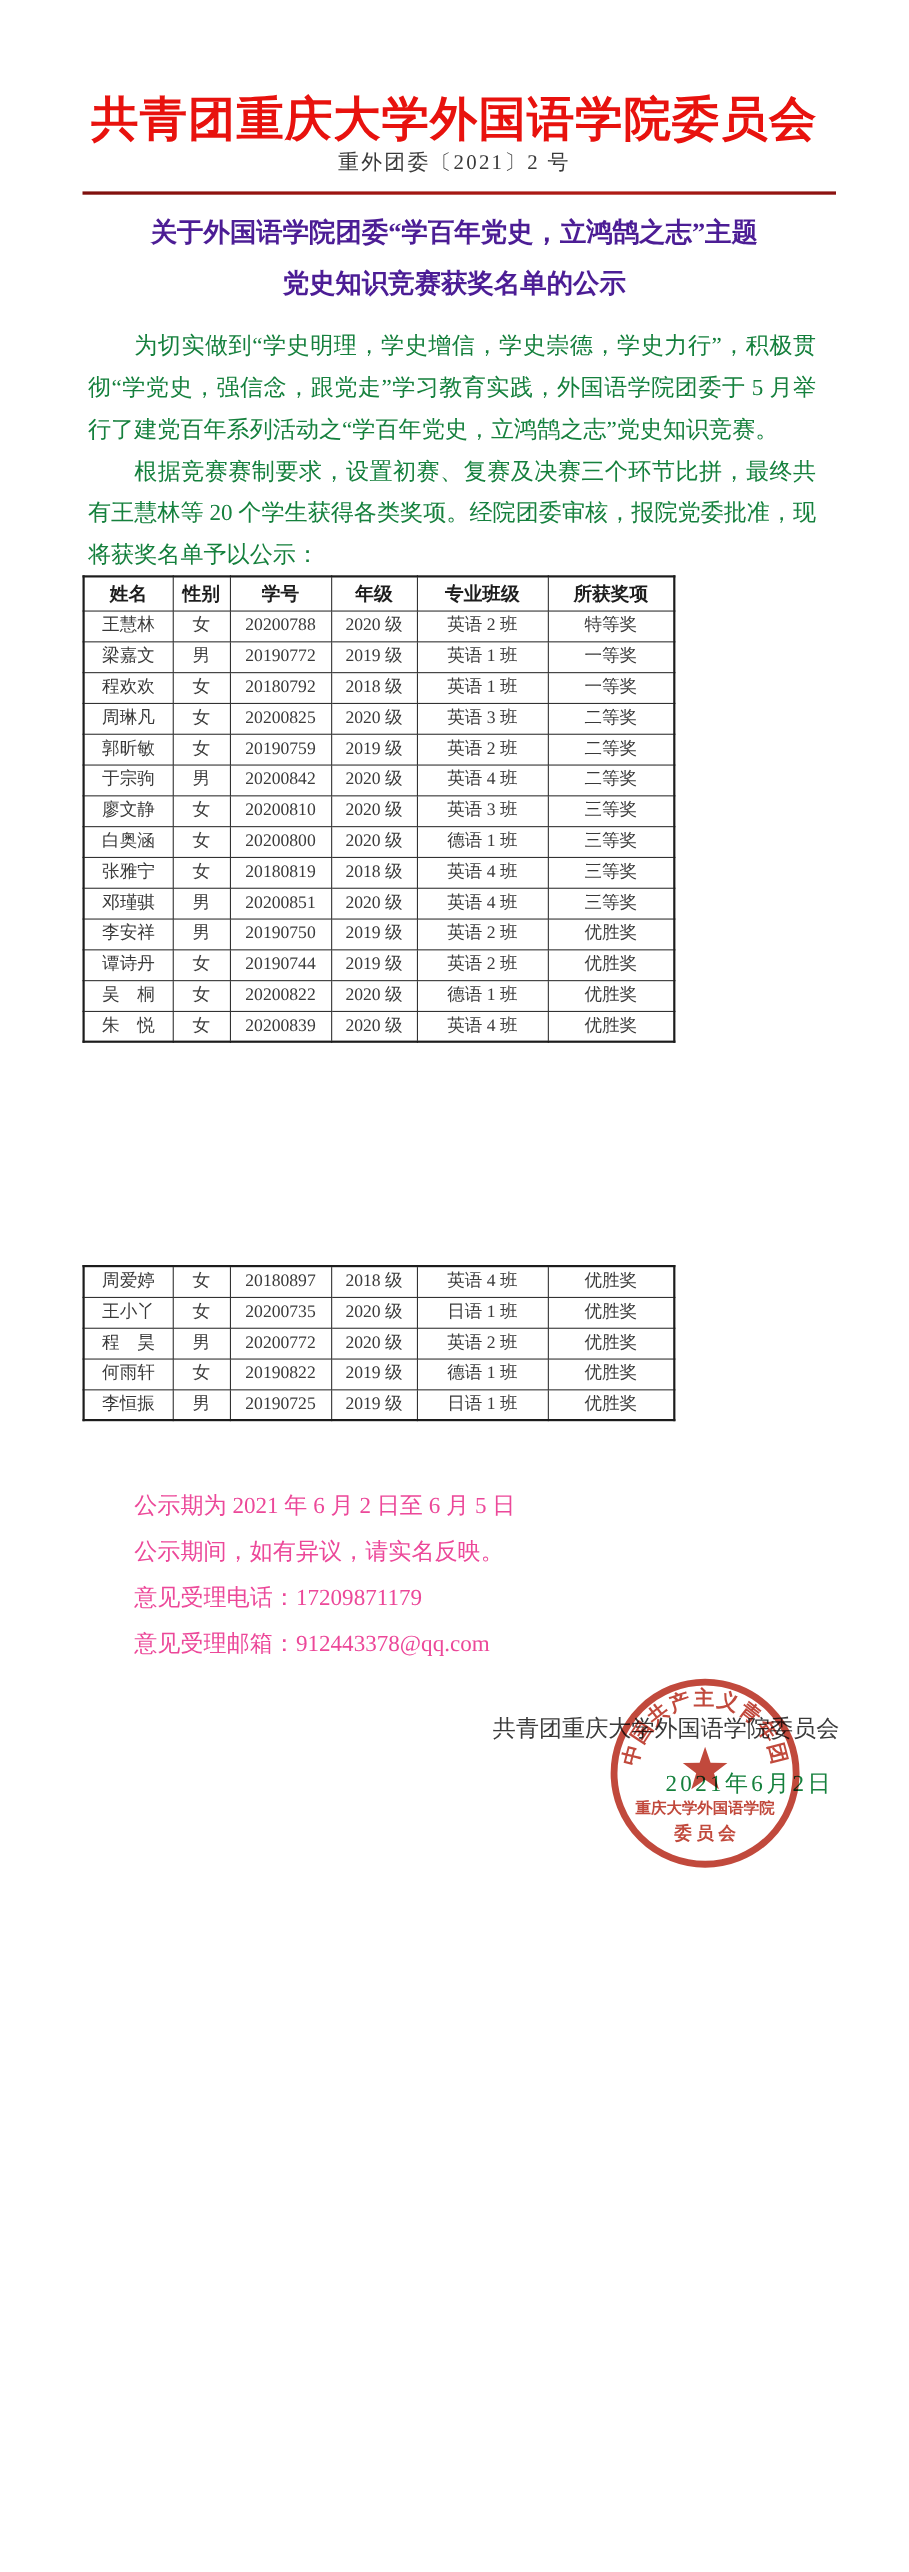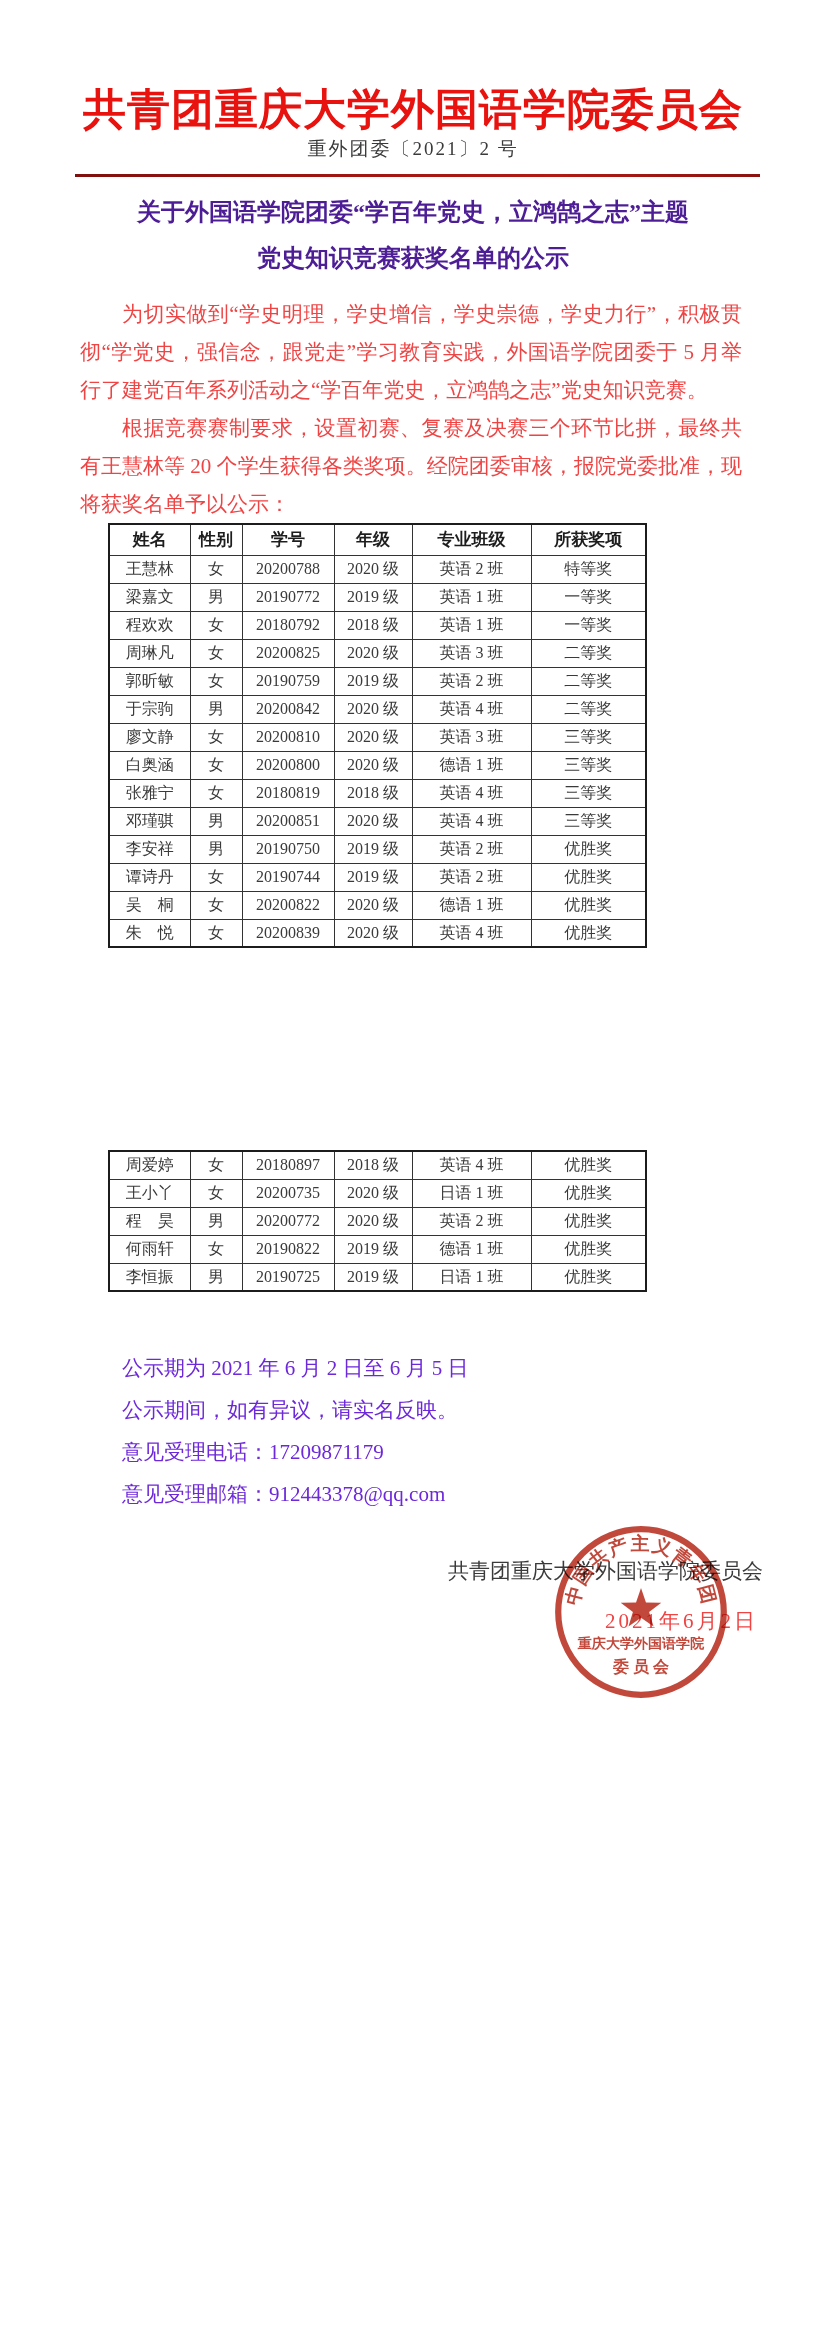--- a/index.html
+++ b/index.html
@@ -49,26 +49,26 @@
     line-height:46px;
     font-weight:bold;
     text-align:center;
     color:#4c1d95;
   }
   .body-text{
     margin:14px 84px 0 80px;
     font-size:21px;
     line-height:38px;
     text-align:justify;
-    color:#ef4444;
+    color:#15803d;
   }
   .body-text p{text-indent:2em;}
   .award-table{
     border-collapse:collapse;
-    margin-left:108px;
+    margin-left:75px;
     table-layout:fixed;
     width:537px;
     border:2.5px solid var(--table_border);
     background:#fff;
   }
   .award-table.second{margin-top:202px;}
   .award-table th,.award-table td{
     border:1px solid #333;
     text-align:center;
     vertical-align:middle;
@@ -89,41 +89,41 @@
   .col-name{width:81px;}
   .col-gender{width:52px;}
   .col-id{width:92px;}
   .col-grade{width:78px;}
   .col-class{width:119px;}
   .col-award{width:115px;}
   .closing{
     margin:55px 60px 0 122px;
     font-size:21px;
     line-height:42px;
-    color:#6d28d9;
+    color:#ec4899;
   }
   .sign-block{
     position:relative;
     margin-top:44px;
     height:300px;
   }
   .sign-org{
     text-align:right;
     padding-right:63px;
     font-size:21px;
     line-height:24px;
     color:#3a3a3a;
   }
   .sign-date{
     margin-top:26px;
     text-align:right;
     padding-right:68px;
     font-size:21px;
     line-height:24px;
-    color:#ef4444;
+    color:#15803d;
     letter-spacing:3px;
   }
   .seal{
     position:absolute;
     left:-74px;
     top:-110px;
     width:178px;
     height:178px;
     opacity:.92;
     mix-blend-mode:multiply;

